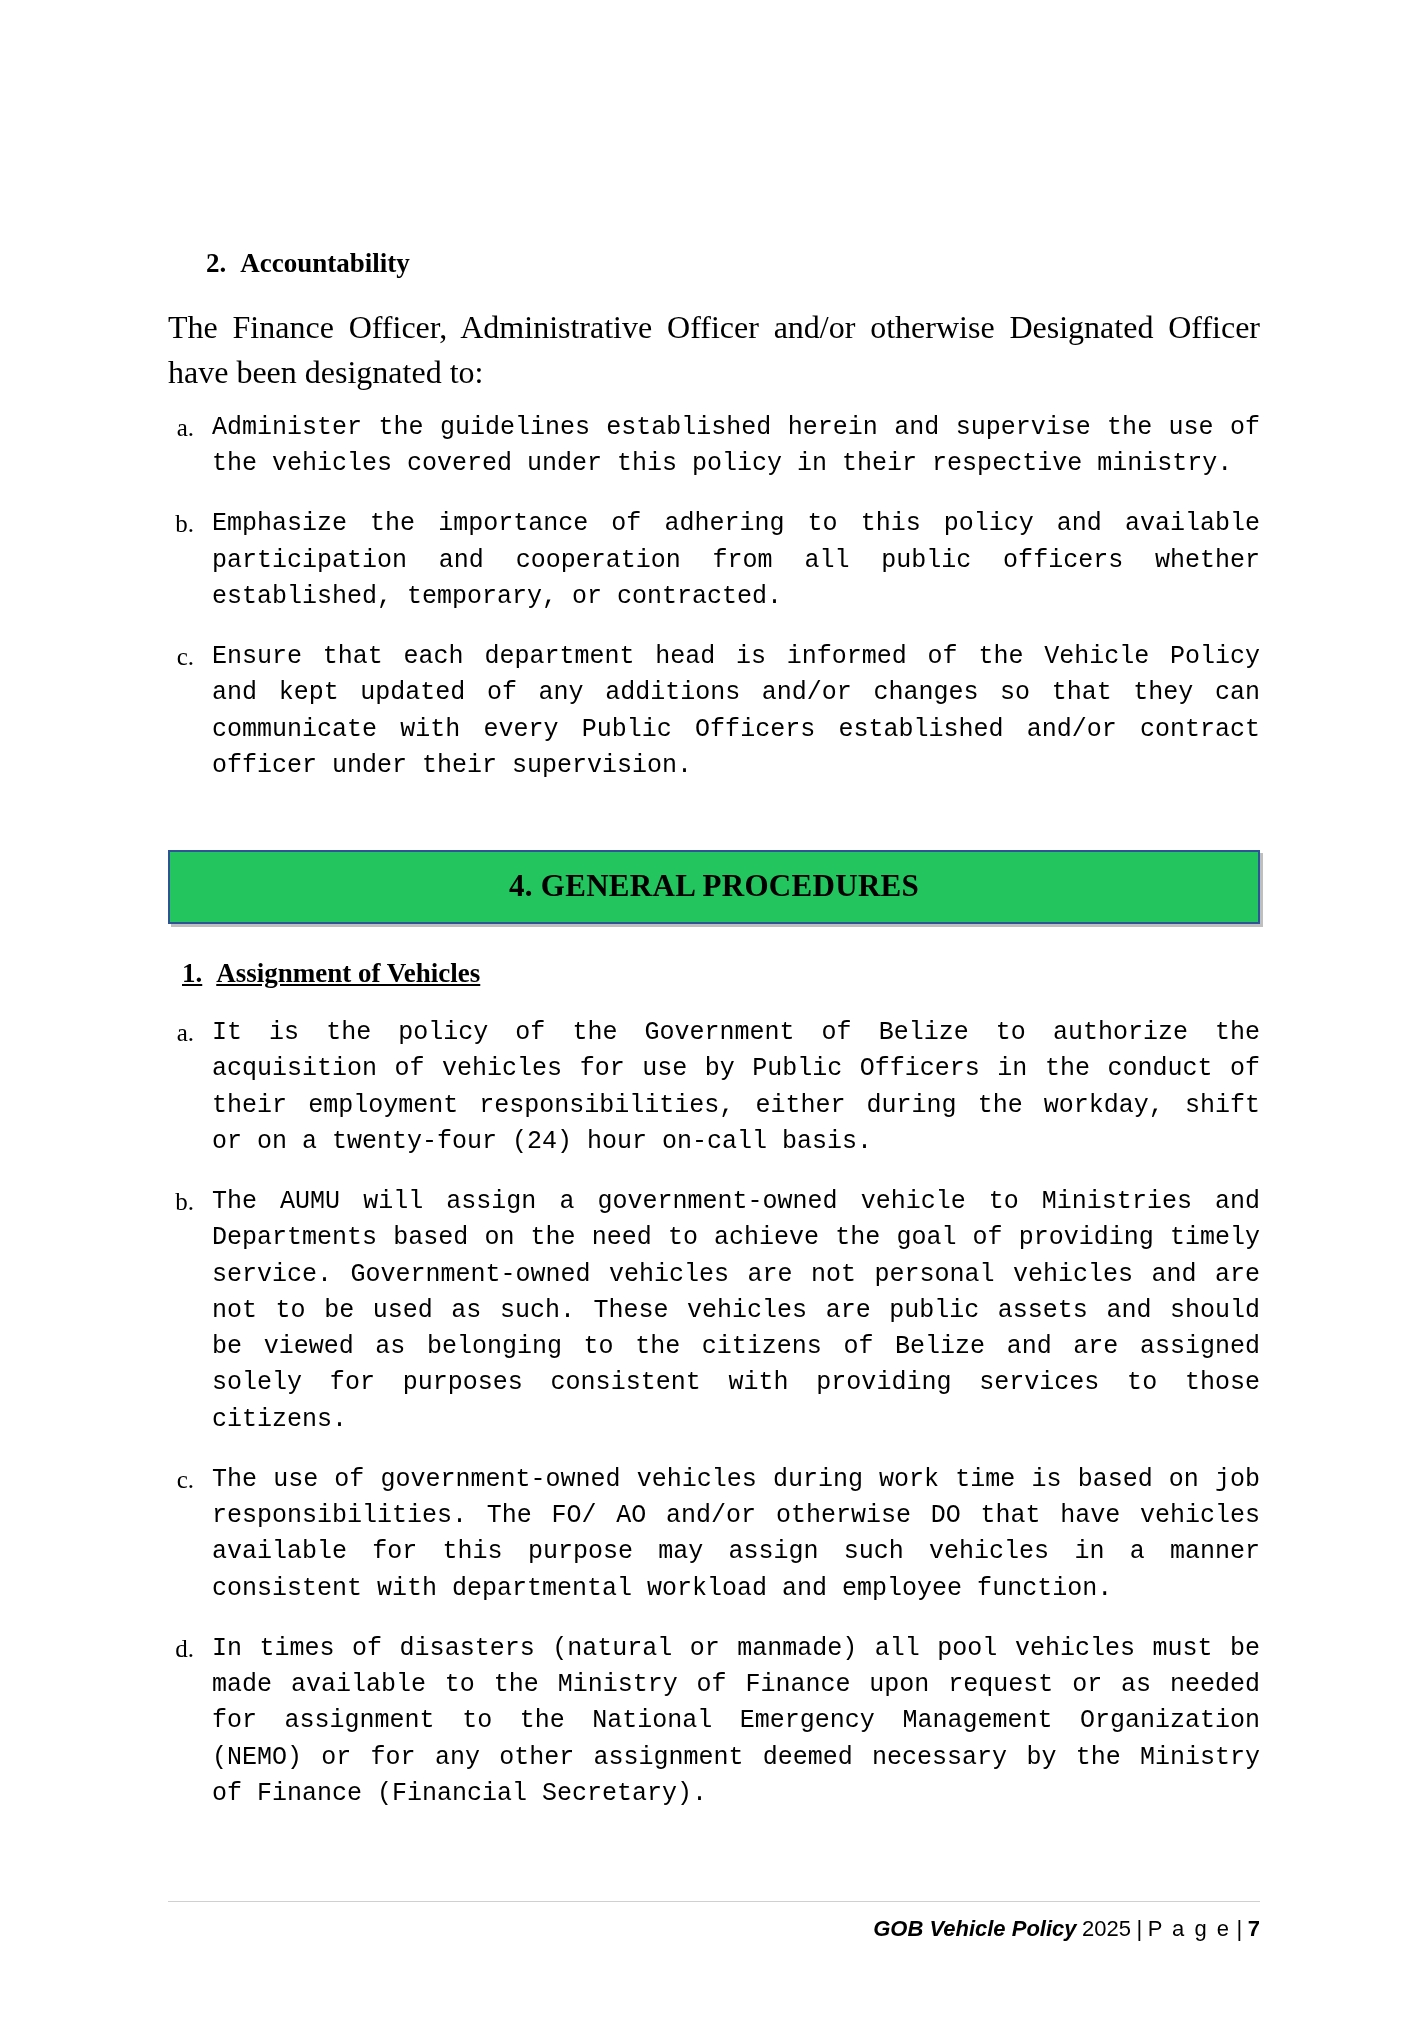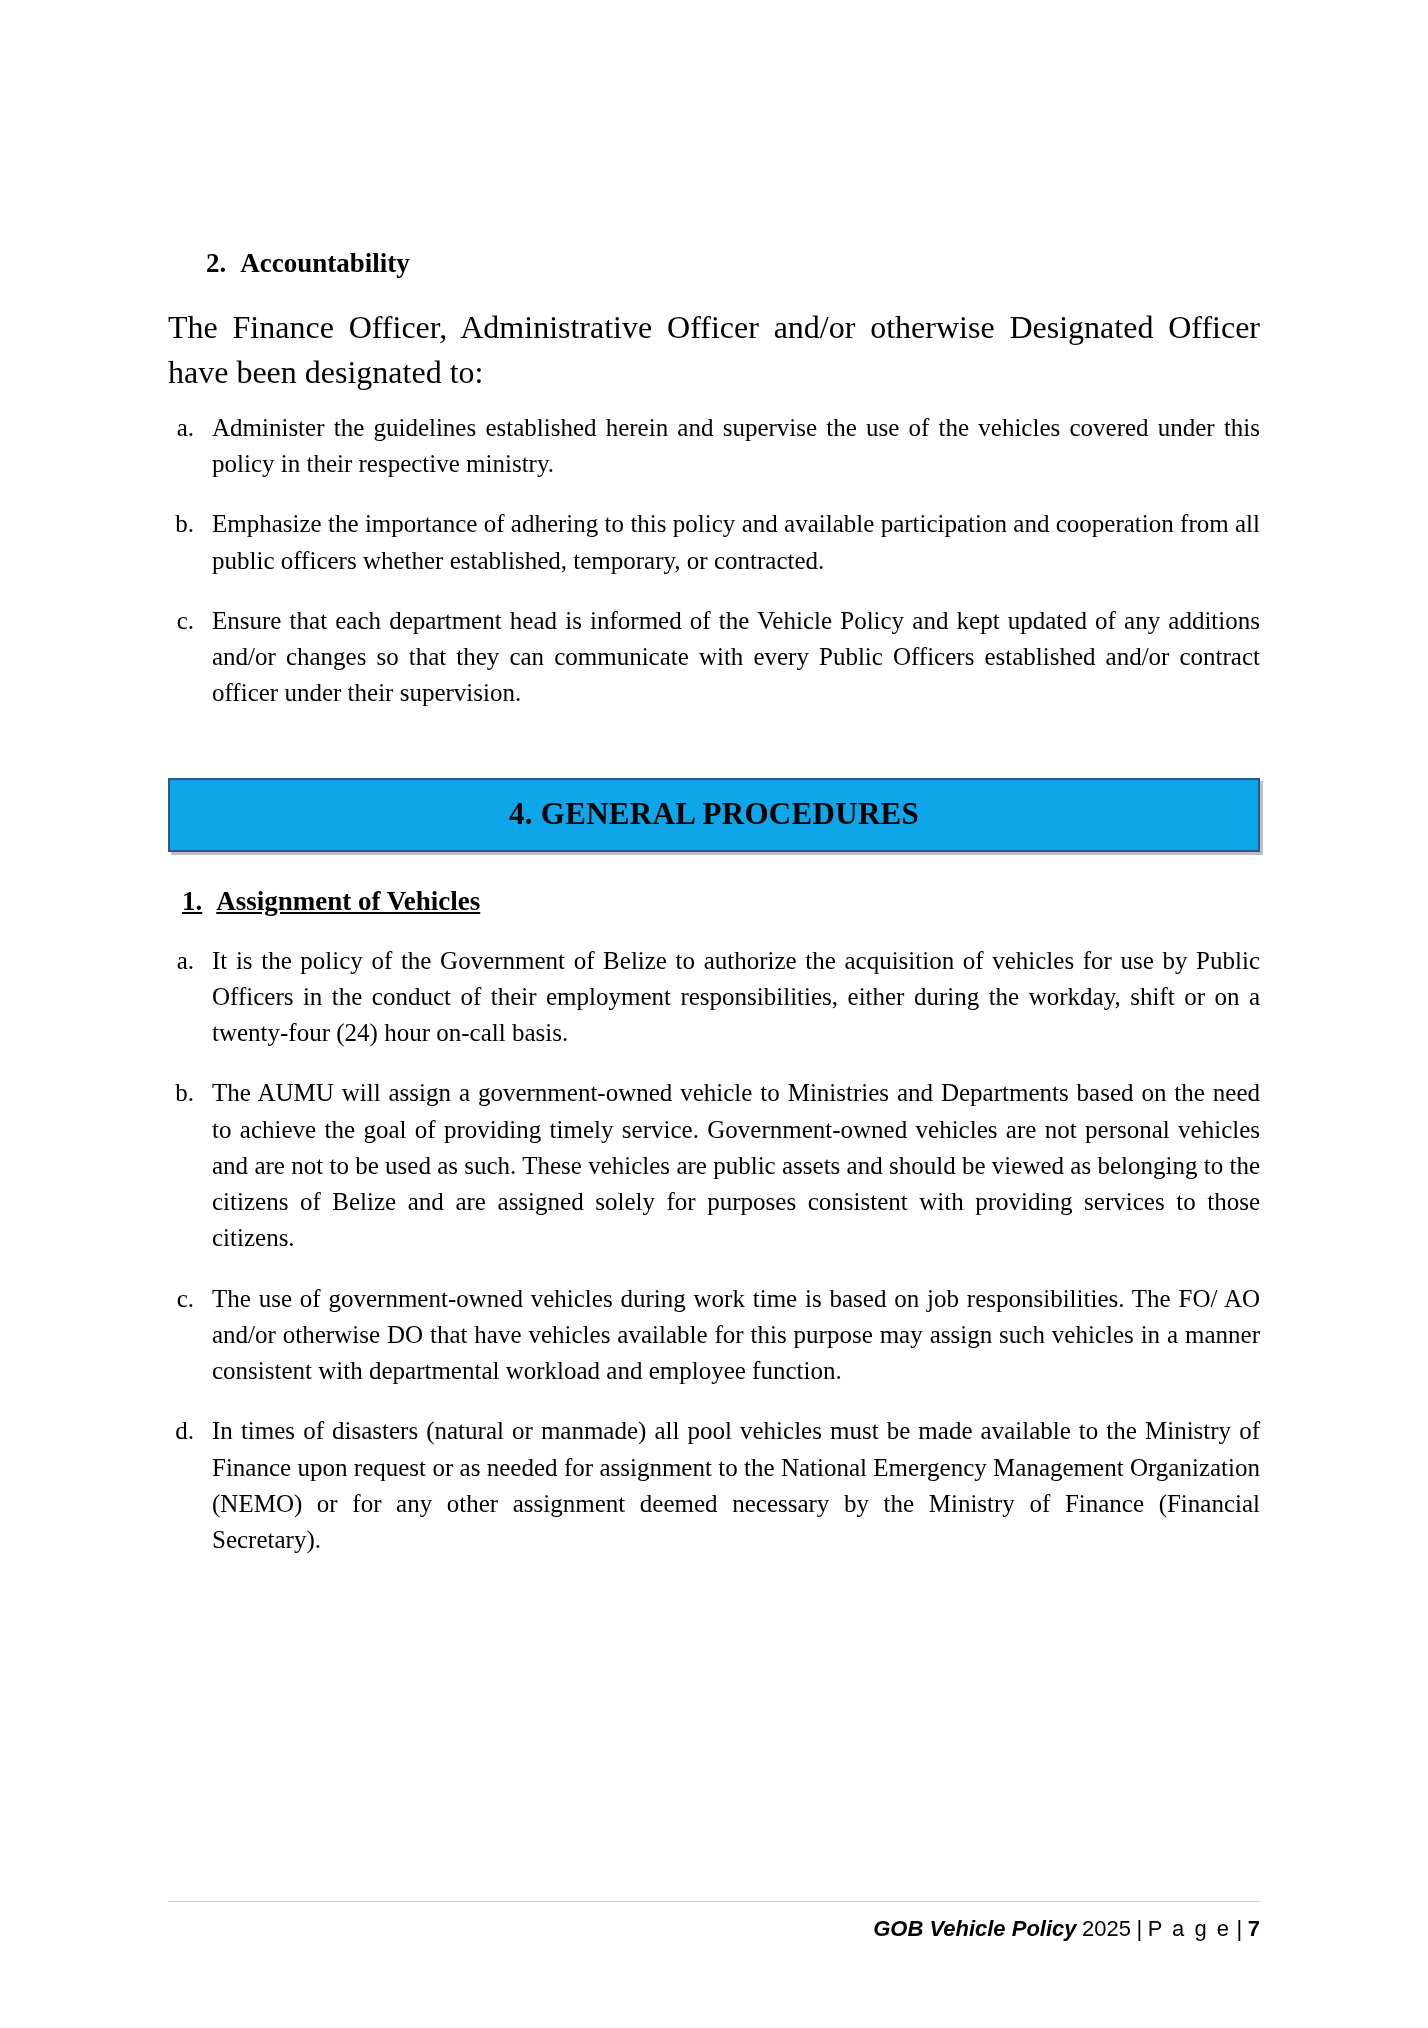--- a/index.html
+++ b/index.html
@@ -52,31 +52,32 @@
     margin-bottom: 24px;
   }
   ol.alpha > li .marker {
     flex: 0 0 auto;
     width: 26px;
     text-align: right;
   }
   ol.alpha > li .content {
     flex: 1 1 auto;
     text-align: justify;
+    font-family: Liberation Mono, monospace;
   }
   .list-indent-1 {
     margin-left: 100px;
     margin-right: 0px;
   }
   .list-indent-2 {
     margin-left: 62px;
   }
   .banner {
     margin: 66px 0 0 0;
-    background: #0ea5e9;
+    background: #22c55e;
     border: 2px solid #2f5496;
     box-shadow: 3px 3px 0 rgba(0,0,0,0.25);
     text-align: center;
     padding: 16px 0 18px 0;
   }
   .banner .banner-text {
     font-size: 31px;
     font-weight: bold;
     letter-spacing: 0.3px;
   }

